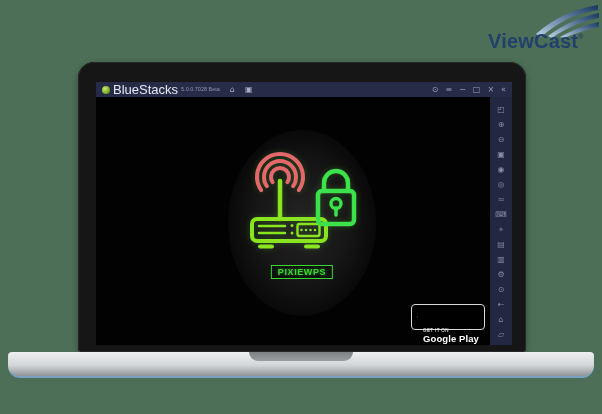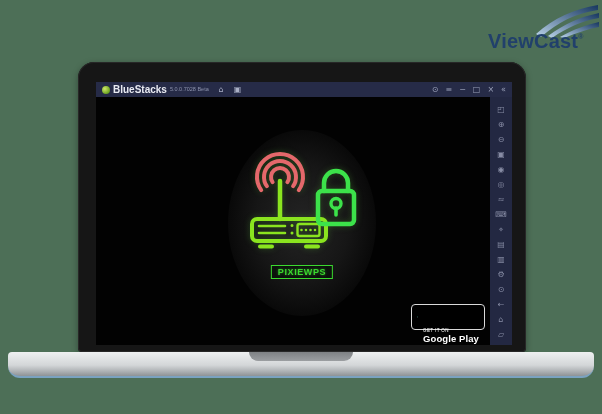--- a/index.html
+++ b/index.html
@@ -22,21 +22,21 @@
   .notch{position:absolute;left:50%;top:0;transform:translateX(-50%);width:104px;height:9px;
          background:linear-gradient(#7e8184,#9b9ea1);border-radius:0 0 9px 9px;}
 
   
   .bs-window{position:absolute;left:18px;top:20px;width:416px;height:263px;display:flex;
              flex-direction:column;background:#000;}
   .titlebar{height:15px;background:#262b47;display:flex;align-items:center;padding:0 6px;
             flex:0 0 auto;}
   .bs-logo{width:8px;height:8px;border-radius:50%;flex:0 0 auto;
            background:radial-gradient(circle at 35% 35%,#cfe86a,#6aa21f 72%);margin-right:3px;}
-  .bs-name{font-size:10px;font-weight:bold;color:#e8eaf2;line-height:1;}
+  .bs-name{font-size:13px;font-weight:normal;color:#e8eaf2;line-height:1;}
   .bs-ver{font-size:5.5px;color:#8d93ad;margin-left:3px;line-height:1;}
   .tb-tab{margin-left:10px;color:#aab0c6;font-size:8px;line-height:1;cursor:pointer;
           font-family:"DejaVu Sans",sans-serif;}
   .tb-right{margin-left:auto;display:flex;gap:7px;align-items:center;color:#9aa0b8;
             font-size:8px;line-height:1;font-family:"DejaVu Sans",sans-serif;}
   .tb-btn{cursor:pointer;}
 
   .content{flex:1;display:flex;min-height:0;}
   .main{flex:1;position:relative;background:#020202;overflow:hidden;}
   .sidebar{width:22px;background:#232842;display:flex;flex-direction:column;align-items:center;

